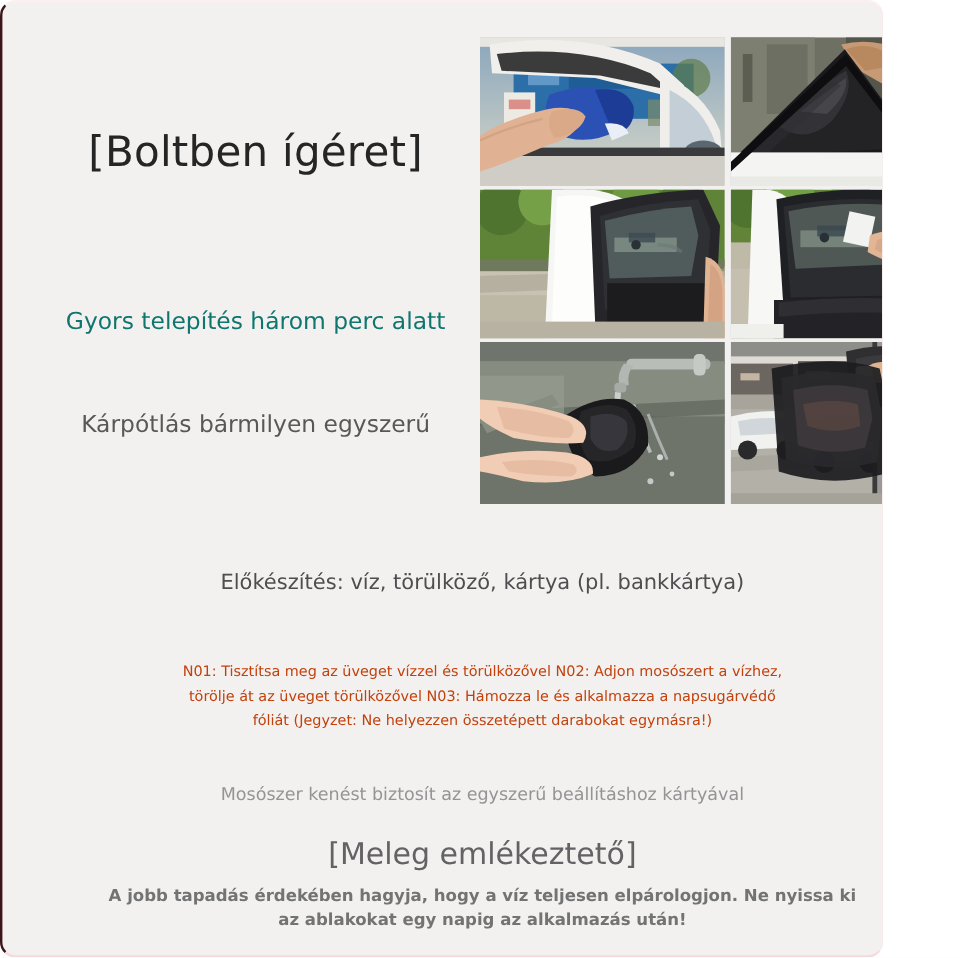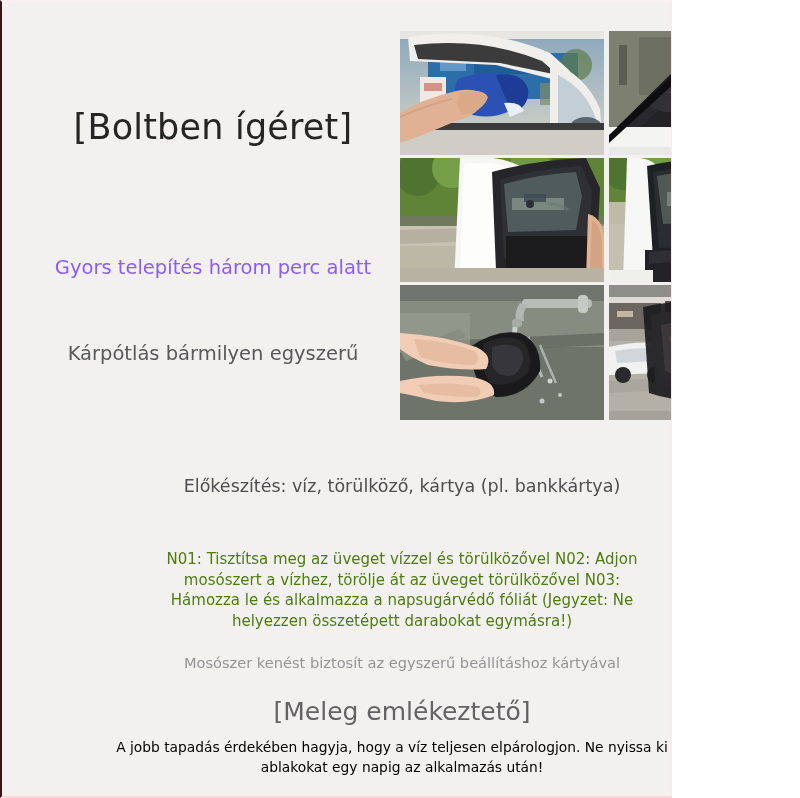--- a/index.html
+++ b/index.html
@@ -5,29 +5,30 @@
   html, body {
     margin: 0;
     padding: 0;
     background: #ffffff;
   }
   body {
     font-family: "DejaVu Sans", sans-serif;
   }
   .page {
     position: relative;
-    width: 672px;
+    width: 736px;
     height: 798px;
     background: #f2f1f0;
     overflow: hidden;
     box-sizing: border-box;
     border-left: 2px solid #3d1418;
     border-top: 2px solid #fbeff0;
     border-right: 1px solid #f7eceb;
     border-bottom: 2px solid #f7d9d9;
+    border-radius: 13px;
   }
 
   
   .top-section {
     position: absolute;
     left: 0;
     top: 0;
     width: 800px;
     height: 440px;
   }
@@ -50,21 +51,21 @@
     letter-spacing: 0.2px;
     white-space: nowrap;
   }
   .sub-one {
     position: absolute;
     left: 0;
     top: 234px;
     width: 350px;
     text-align: center;
     font-size: 19.5px;
-    color: #8b5cf6;
+    color: #0f766e;
     white-space: nowrap;
   }
   .sub-two {
     position: absolute;
     left: 0;
     top: 320px;
     width: 350px;
     text-align: center;
     font-size: 19.5px;
     color: #58585a;
@@ -100,23 +101,23 @@
     text-align: center;
     font-size: 17.5px;
     color: #4e4e50;
   }
   .steps-para {
     position: absolute;
     left: 150px;
     top: 547px;
     width: 500px;
     text-align: center;
-    font-size: 15px;
+    font-size: 12px;
     line-height: 20.5px;
-    color: #4d7c0f;
+    color: #c2410c;
   }
   .detergent-line {
     position: absolute;
     left: 0;
     top: 652px;
     width: 800px;
     text-align: center;
     font-size: 14.6px;
     color: #949496;
   }
@@ -130,21 +131,22 @@
     color: #636365;
   }
   .reminder-para {
     position: absolute;
     left: 80px;
     top: 735px;
     width: 640px;
     text-align: center;
     font-size: 13.8px;
     line-height: 20px;
-    color: #000000;
+    color: #737373;
+    font-weight: bold;
   }
 </style>
 </head>
 <body>
 
 <div class="page">
 
   <div class="top-section">
 
     <div class="left-copy">

